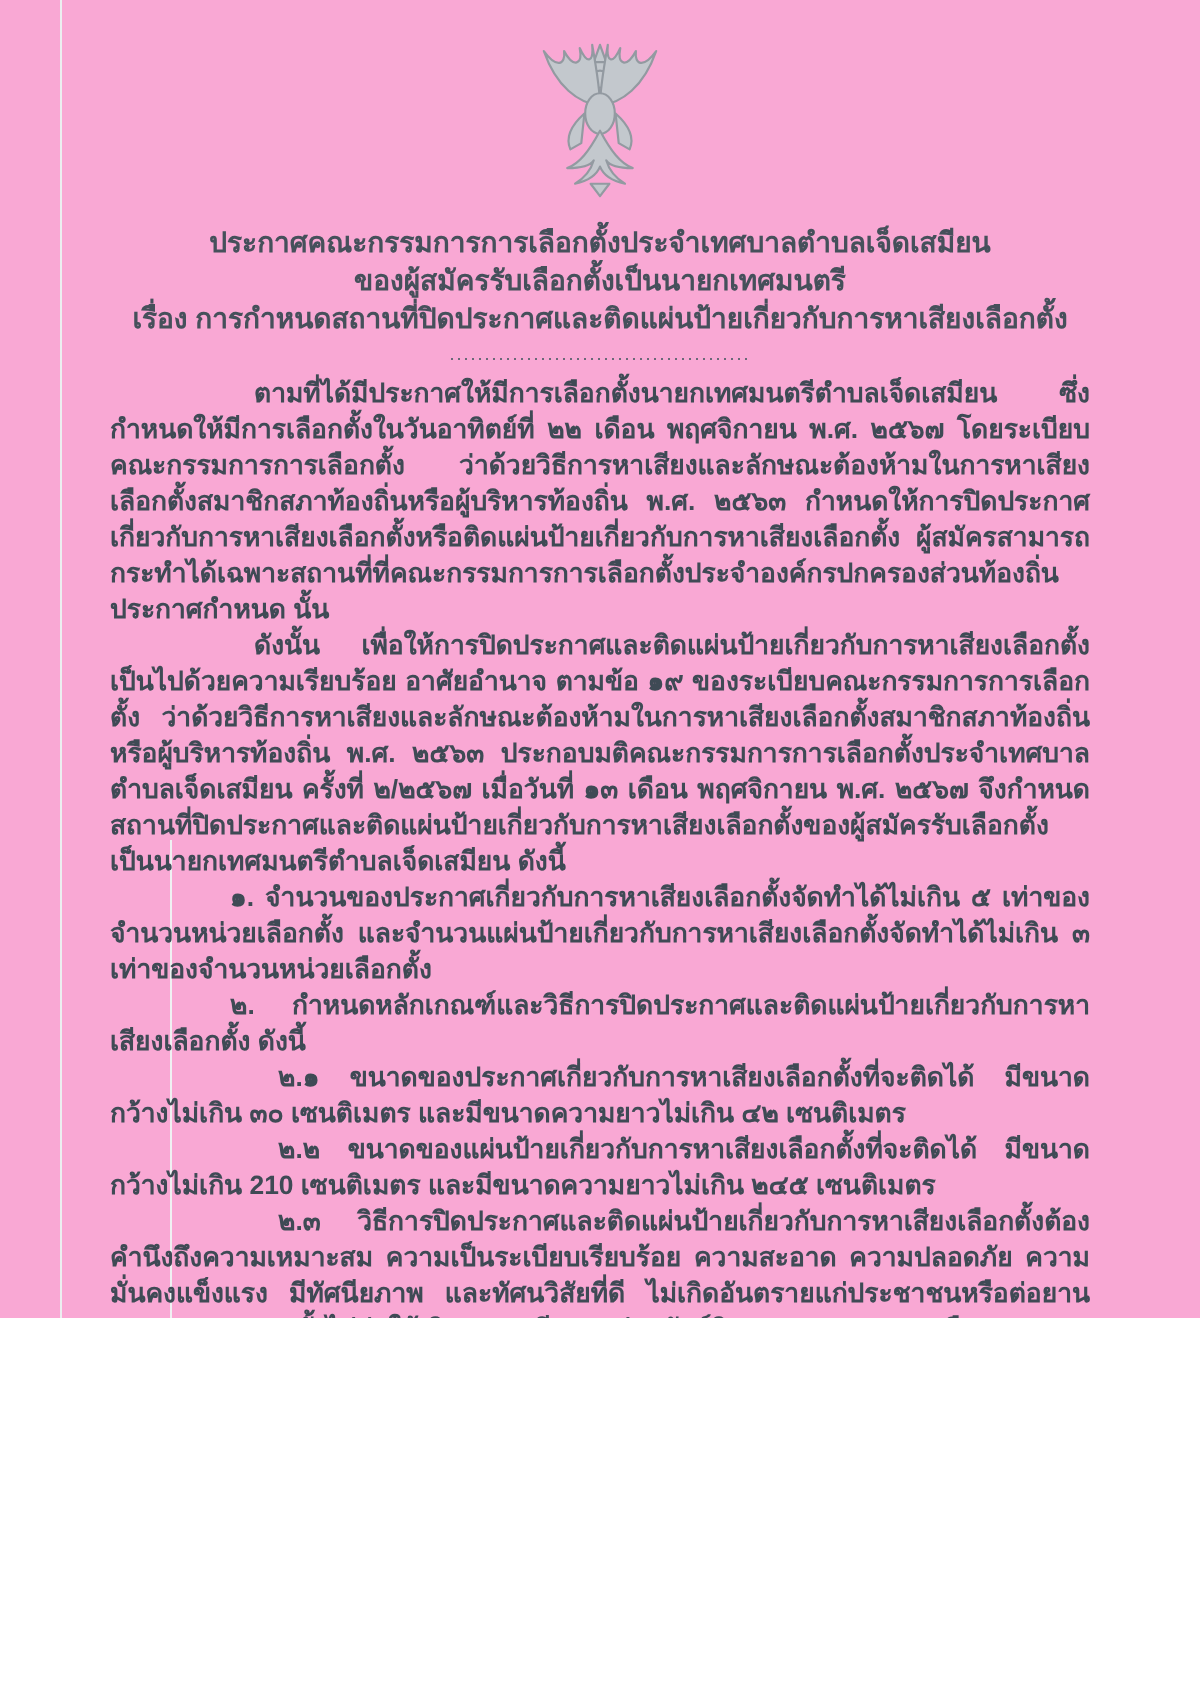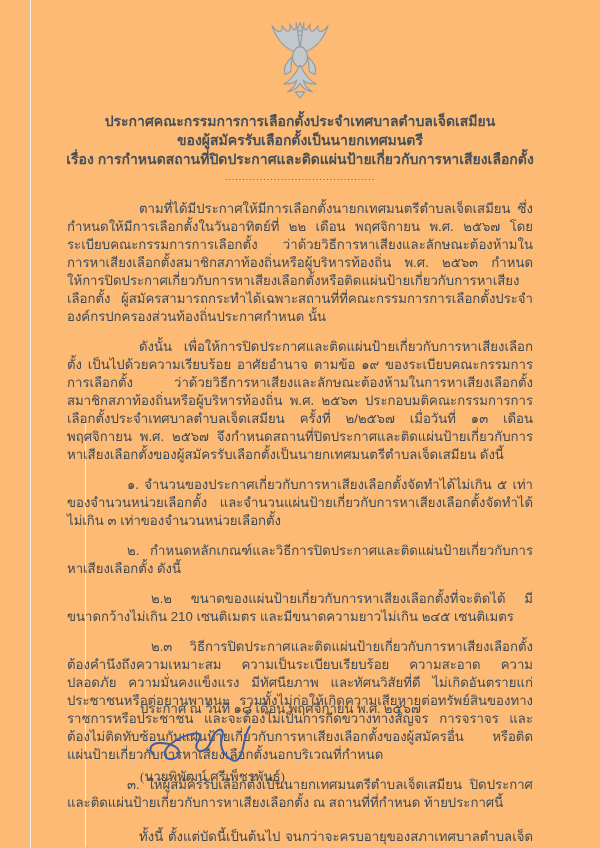--- a/index.html
+++ b/index.html
@@ -3,23 +3,23 @@
 <meta charset="utf-8">
 <style>
   html, body {
     margin: 0;
     padding: 0;
     background: #ffffff;
   }
   .page {
     position: relative;
     width: 600px;
-    height: 848px;
+    height: 659px;
     margin: 0 auto;
-    background: #fdba74;
+    background: #f9a8d4;
     overflow: hidden;
     font-family: "Liberation Sans", sans-serif;
     color: #414c57;
   }
   .fold-line {
     position: absolute;
     top: 0;
     width: 1px;
     height: 100%;
     background: #eceef0;
@@ -61,21 +61,21 @@
   .doc-body {
     position: absolute;
     top: 188px;
     left: 55px;
     width: 490px;
     font-size: 13.2px;
     line-height: 18px;
     text-align: justify;
     color: #3f4a55;
   }
-  .doc-body p { margin: 12px; }
+  .doc-body p { margin: 0; font-weight: bold; }
   .indent-para { text-indent: 72px; }
   .indent-item { text-indent: 60px; }
   .indent-sub  { text-indent: 84px; }
   .effective-line { margin-top: 16px !important; }
 
   .signoff {
     position: absolute;
     top: 700px;
     left: 140px;
     width: 430px;
@@ -121,20 +121,21 @@
     <div>เรื่อง การกำหนดสถานที่ปิดประกาศและติดแผ่นป้ายเกี่ยวกับการหาเสียงเลือกตั้ง</div>
   </div>
 
   <div class="divider-dots">...........................................</div>
 
   <div class="doc-body">
     <p class="indent-para">ตามที่ได้มีประกาศให้มีการเลือกตั้งนายกเทศมนตรีตำบลเจ็ดเสมียน ซึ่งกำหนดให้มีการเลือกตั้งในวันอาทิตย์ที่ ๒๒ เดือน พฤศจิกายน พ.ศ. ๒๕๖๗ โดยระเบียบคณะกรรมการการเลือกตั้ง ว่าด้วยวิธีการหาเสียงและลักษณะต้องห้ามในการหาเสียงเลือกตั้งสมาชิกสภาท้องถิ่นหรือผู้บริหารท้องถิ่น พ.ศ. ๒๕๖๓ กำหนดให้การปิดประกาศเกี่ยวกับการหาเสียงเลือกตั้งหรือติดแผ่นป้ายเกี่ยวกับการหาเสียงเลือกตั้ง ผู้สมัครสามารถกระทำได้เฉพาะสถานที่ที่คณะกรรมการการเลือกตั้งประจำองค์กรปกครองส่วนท้องถิ่นประกาศกำหนด นั้น</p>
     <p class="indent-para">ดังนั้น เพื่อให้การปิดประกาศและติดแผ่นป้ายเกี่ยวกับการหาเสียงเลือกตั้ง เป็นไปด้วยความเรียบร้อย อาศัยอำนาจ ตามข้อ ๑๙ ของระเบียบคณะกรรมการการเลือกตั้ง ว่าด้วยวิธีการหาเสียงและลักษณะต้องห้ามในการหาเสียงเลือกตั้งสมาชิกสภาท้องถิ่นหรือผู้บริหารท้องถิ่น พ.ศ. ๒๕๖๓ ประกอบมติคณะกรรมการการเลือกตั้งประจำเทศบาลตำบลเจ็ดเสมียน ครั้งที่ ๒/๒๕๖๗ เมื่อวันที่ ๑๓ เดือน พฤศจิกายน พ.ศ. ๒๕๖๗ จึงกำหนดสถานที่ปิดประกาศและติดแผ่นป้ายเกี่ยวกับการหาเสียงเลือกตั้งของผู้สมัครรับเลือกตั้งเป็นนายกเทศมนตรีตำบลเจ็ดเสมียน ดังนี้</p>
     <p class="indent-item">๑. จำนวนของประกาศเกี่ยวกับการหาเสียงเลือกตั้งจัดทำได้ไม่เกิน ๕ เท่าของจำนวนหน่วยเลือกตั้ง และจำนวนแผ่นป้ายเกี่ยวกับการหาเสียงเลือกตั้งจัดทำได้ไม่เกิน ๓ เท่าของจำนวนหน่วยเลือกตั้ง</p>
     <p class="indent-item">๒. กำหนดหลักเกณฑ์และวิธีการปิดประกาศและติดแผ่นป้ายเกี่ยวกับการหาเสียงเลือกตั้ง ดังนี้</p>
+    <p class="indent-sub">๒.๑ ขนาดของประกาศเกี่ยวกับการหาเสียงเลือกตั้งที่จะติดได้ มีขนาดกว้างไม่เกิน ๓๐ เซนติเมตร และมีขนาดความยาวไม่เกิน ๔๒ เซนติเมตร</p>
     <p class="indent-sub">๒.๒ ขนาดของแผ่นป้ายเกี่ยวกับการหาเสียงเลือกตั้งที่จะติดได้ มีขนาดกว้างไม่เกิน 210 เซนติเมตร และมีขนาดความยาวไม่เกิน ๒๔๕ เซนติเมตร</p>
     <p class="indent-sub">๒.๓ วิธีการปิดประกาศและติดแผ่นป้ายเกี่ยวกับการหาเสียงเลือกตั้งต้องคำนึงถึงความเหมาะสม ความเป็นระเบียบเรียบร้อย ความสะอาด ความปลอดภัย ความมั่นคงแข็งแรง มีทัศนียภาพ และทัศนวิสัยที่ดี ไม่เกิดอันตรายแก่ประชาชนหรือต่อยานพาหนะ รวมทั้งไม่ก่อให้เกิดความเสียหายต่อทรัพย์สินของทางราชการหรือประชาชน และจะต้องไม่เป็นการกีดขวางทางสัญจร การจราจร และต้องไม่ติดทับซ้อนกับแผ่นป้ายเกี่ยวกับการหาเสียงเลือกตั้งของผู้สมัครอื่น หรือติดแผ่นป้ายเกี่ยวกับการหาเสียงเลือกตั้งนอกบริเวณที่กำหนด</p>
     <p class="indent-item">๓. ให้ผู้สมัครรับเลือกตั้งเป็นนายกเทศมนตรีตำบลเจ็ดเสมียน ปิดประกาศและติดแผ่นป้ายเกี่ยวกับการหาเสียงเลือกตั้ง ณ สถานที่ที่กำหนด ท้ายประกาศนี้</p>
     <p class="indent-para effective-line">ทั้งนี้  ตั้งแต่บัดนี้เป็นต้นไป จนกว่าจะครบอายุของสภาเทศบาลตำบลเจ็ดเสมียน</p>
   </div>
 
   <div class="signoff">
     <div class="date-line">ประกาศ  ณ  วันที่ ๑๘  เดือน พฤศจิกายน พ.ศ. ๒๕๖๗</div>
     <div class="signature-wrap">
       <svg width="120" height="46" viewBox="0 0 120 50" aria-hidden="true">

